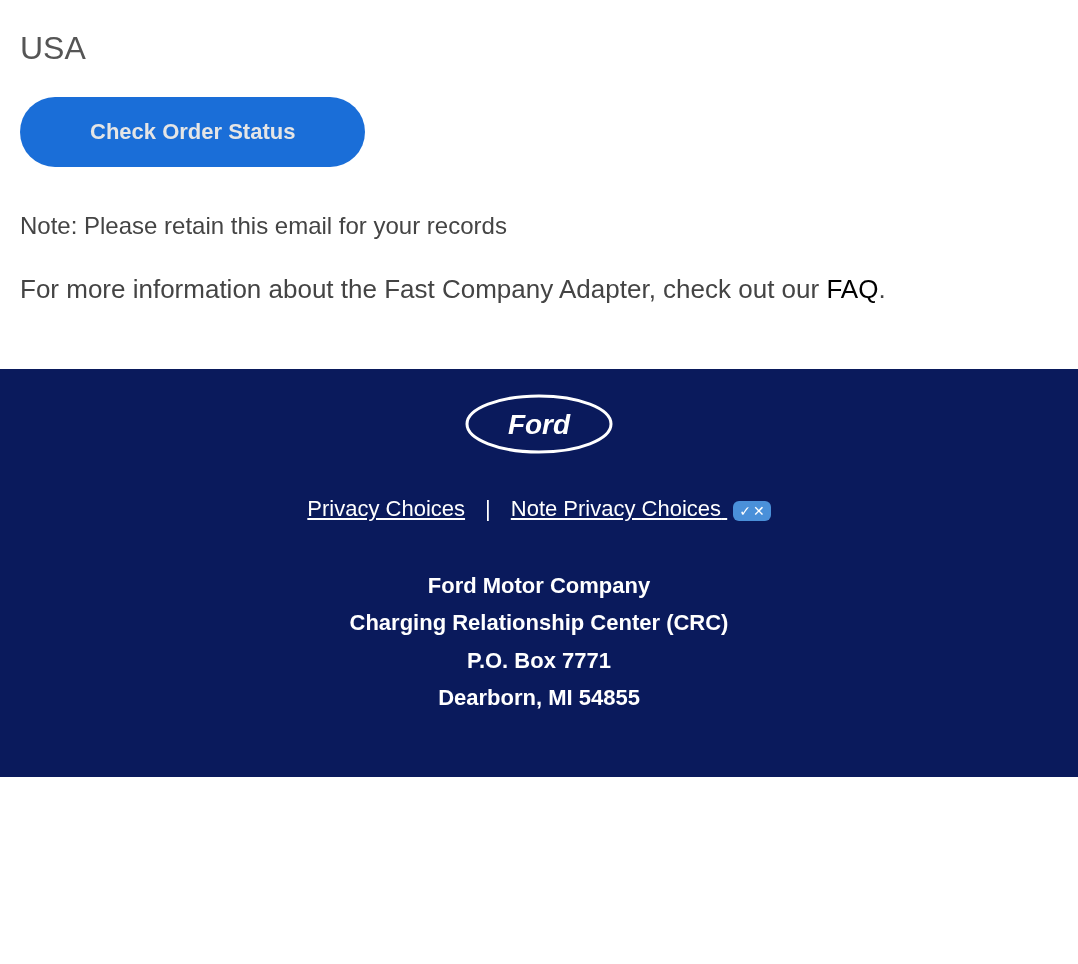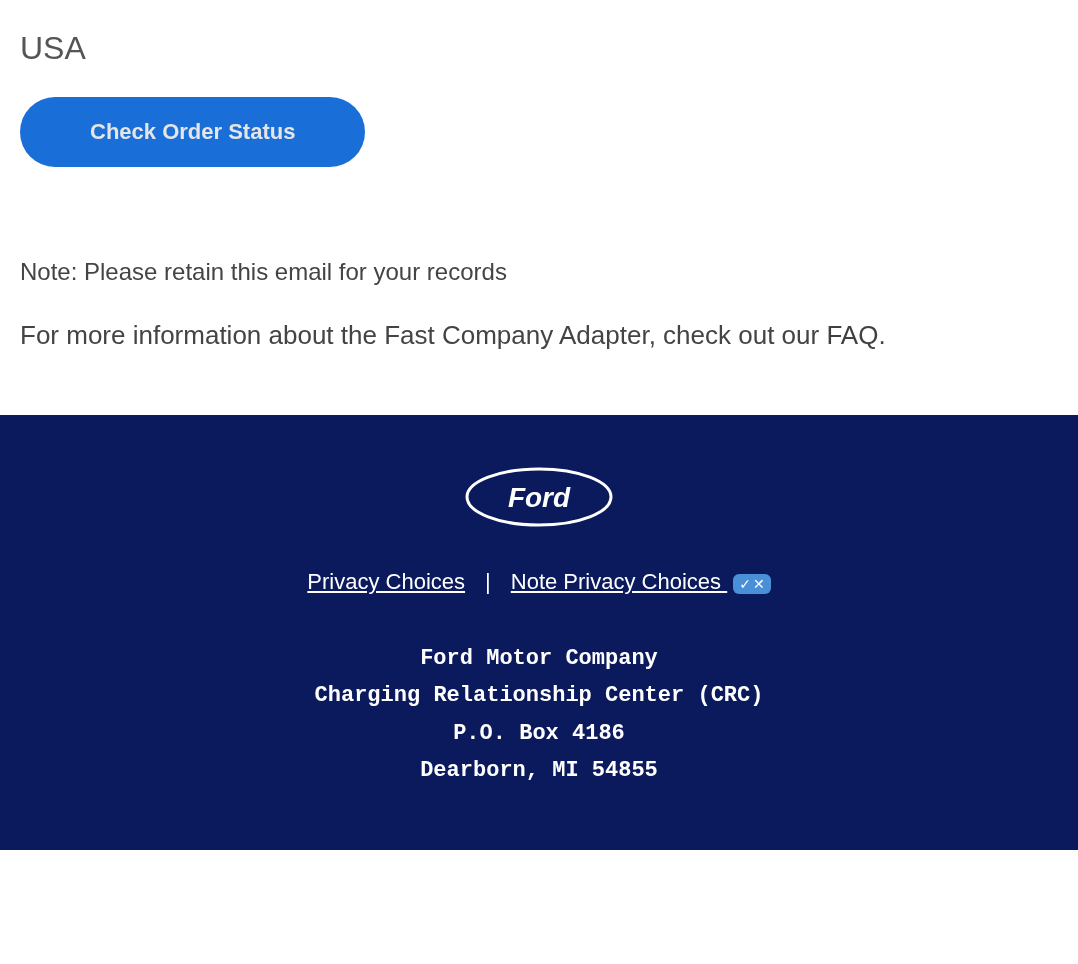--- a/index.html
+++ b/index.html
@@ -36,37 +36,36 @@
       border-radius: 40px;
       border: none;
       cursor: pointer;
       margin-bottom: 45px;
     }
 
     .note-text {
       font-size: 24px;
       color: #444444;
       margin-bottom: 30px;
-      margin-top: 46px;
     }
 
     .info-text {
       font-size: 26px;
       color: #444444;
       line-height: 1.5;
     }
 
     .faq-link {
-      color: #404040;
+      color: #000000;
       text-decoration: none;
     }
 
     .footer {
       background: #0a1a5c;
-      padding: 50px 20px 60px 20px;
+      padding: 23px 20px 60px 20px;
       display: flex;
       flex-direction: column;
       align-items: center;
     }
 
     .ford-logo {
       margin-bottom: 35px;
     }
 
     .ford-logo svg {
@@ -115,21 +114,20 @@
 
     .footer-company {
       text-align: center;
     }
 
     .footer-company p {
       color: #ffffff;
       font-size: 22px;
       line-height: 1.7;
       font-weight: bold;
-      font-family: Liberation Mono, monospace;
     }
   </style>
 </head>
 <body>
 
 <div class="main-content">
   <p class="country-label">USA</p>
 
   <button class="check-order-btn">Check Order Status</button>
 
@@ -157,16 +155,16 @@
       <span class="privacy-choices-icon">
         <span class="check-mark">✓</span>
         <span class="x-mark">✕</span>
       </span>
     </a>
   </div>
 
   <div class="footer-company">
     <p>Ford Motor Company</p>
     <p>Charging Relationship Center (CRC)</p>
-    <p>P.O. Box 4186</p>
+    <p>P.O. Box 7771</p>
     <p>Dearborn, MI 54855</p>
   </div>
 </div>
 
 </body></html>

